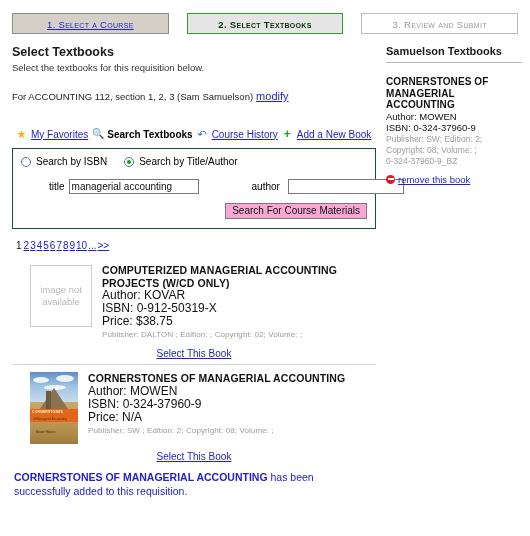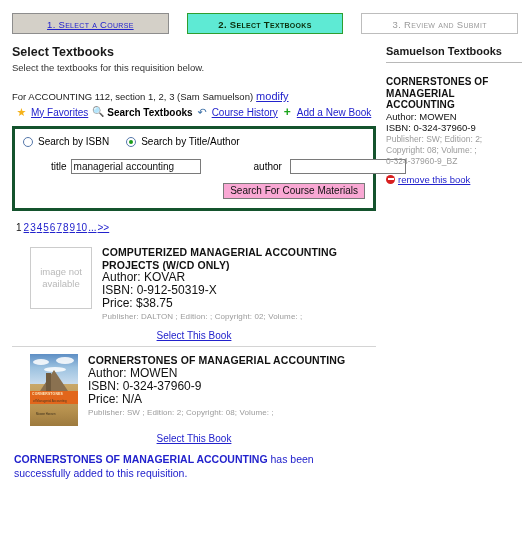--- a/index.html
+++ b/index.html
@@ -47,21 +47,21 @@
   .step-done {
     background: #d4d0c8;
     border: 1px solid #8d8d8d;
   }
   .step-done .step-link {
     color: #2222cc;
     text-decoration: underline;
     cursor: pointer;
   }
   .step-current {
-    background: #5eead4;
+    background: #e5e5e5;
     border: 1px solid #2f9e2f;
     font-weight: bold;
     color: #0b2f0b;
   }
   .step-future {
     background: #ffffff;
     border: 1px solid #bdbdbd;
     color: #9a9a9a;
   }
 
@@ -88,21 +88,21 @@
     margin: 0 0 3px 0;
   }
   .section-sub {
     font-size: 9.5px;
     color: #333333;
     margin-bottom: 17px;
   }
   .course-line {
     font-size: 9.5px;
     color: #222222;
-    margin-bottom: 4px;
+    margin-bottom: 26px;
   }
   .course-line .modify {
     color: #2222cc;
     text-decoration: underline;
     font-size: 11px;
     cursor: pointer;
     margin-left: 3px;
   }
 
   
@@ -130,21 +130,21 @@
     text-align: center;
     line-height: 1;
   }
   .ico-star { color: #f5b21a; font-size: 11px; }
   .ico-search { color: #3a6ea5; font-size: 10px; }
   .ico-hist { color: #3a6ea5; font-size: 11px; }
   .ico-plus { color: #19a319; font-size: 12px; font-weight: bold; }
 
   
   .searchbox {
-    border: 3px solid #14532d;
+    border: 1px solid #14532d;
     padding: 7px 8px 9px 8px;
     margin-bottom: 9px;
   }
   .radio-row {
     display: flex;
     align-items: center;
     gap: 5px;
     font-size: 10px;
     margin-bottom: 12px;
   }

